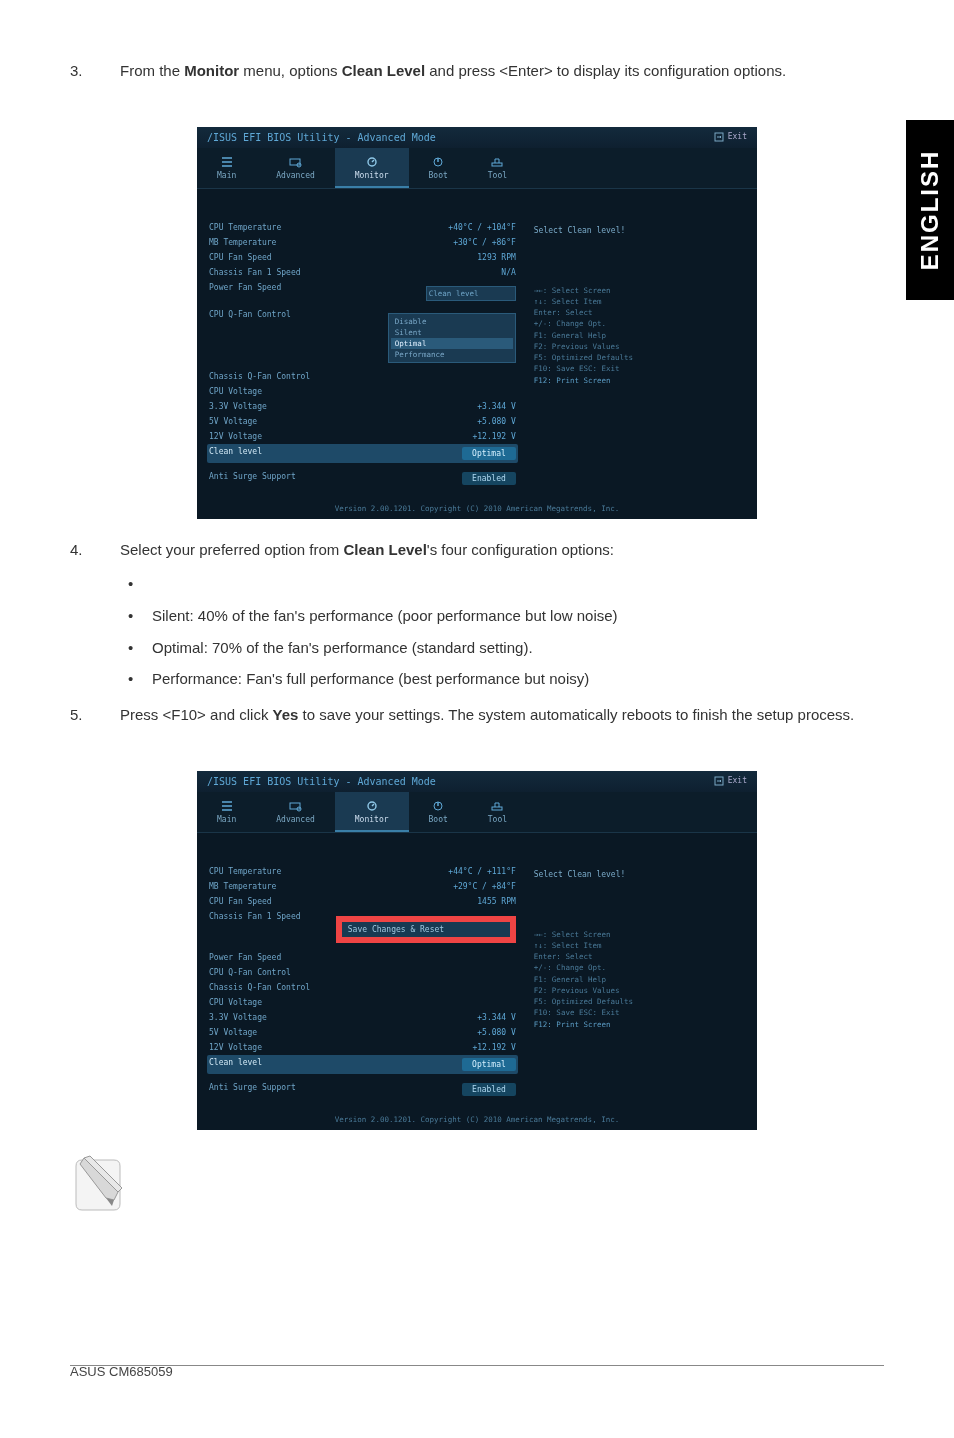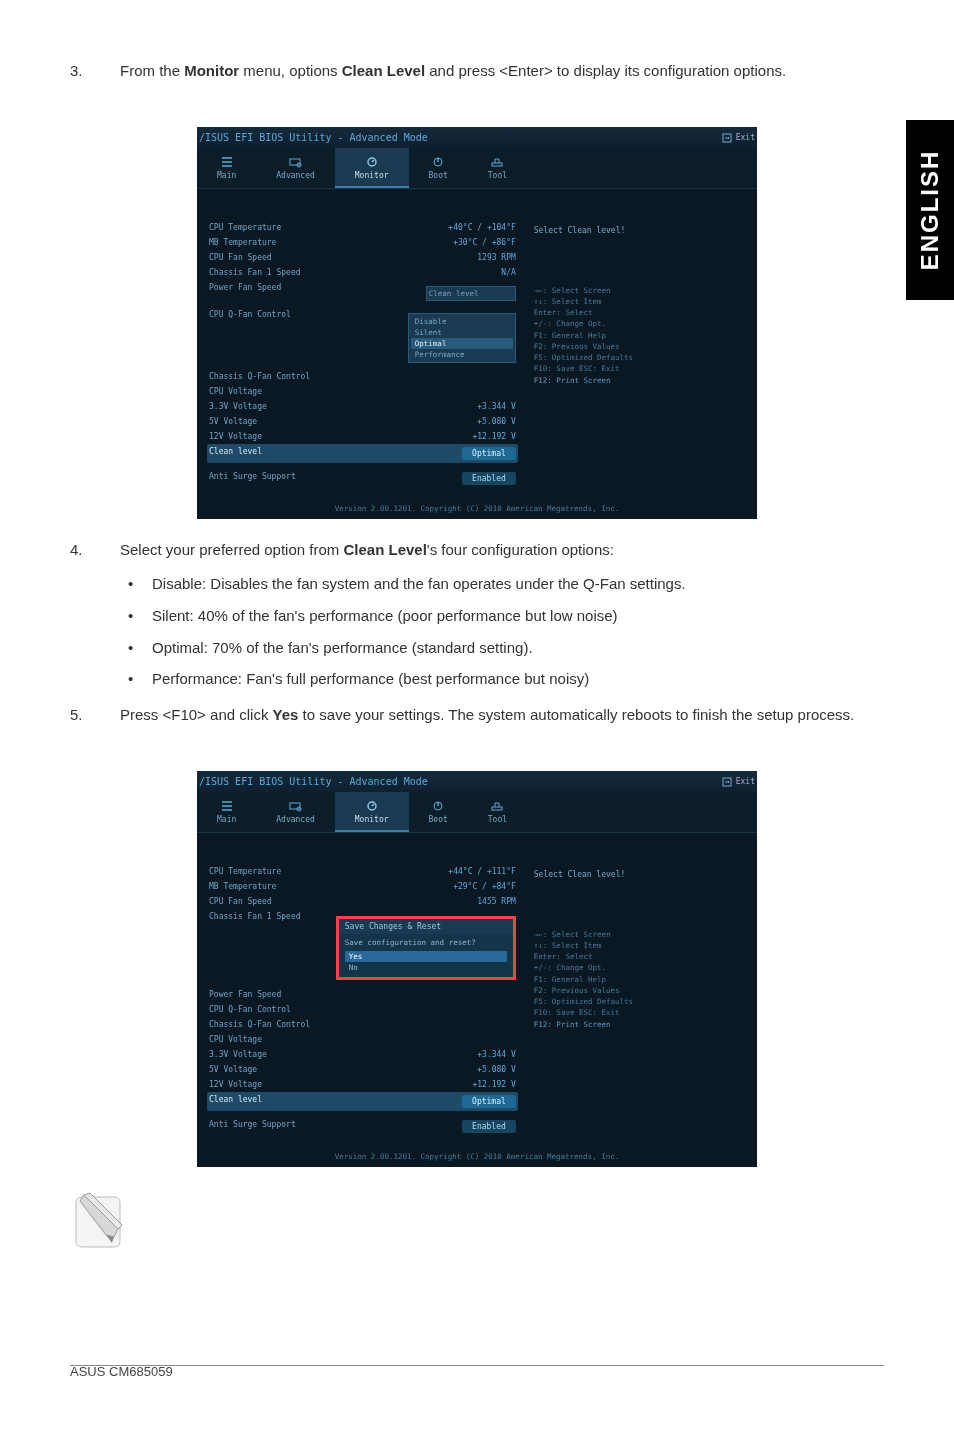--- a/index.html
+++ b/index.html
@@ -7,41 +7,41 @@
     .page { padding: 60px 70px 40px 70px; height: 100%; position: relative; }
     .side-tab { position: absolute; right: 0; top: 120px; width: 48px; height: 180px; background: #000; color: #fff; display: flex; align-items: center; justify-content: center; }
     .side-tab span { transform: rotate(-90deg); font-weight: bold; font-size: 24px; letter-spacing: 2px; white-space: nowrap; }
     .step { display: flex; margin-bottom: 12px; font-size: 15px; line-height: 1.5; }
     .step-num { width: 50px; flex-shrink: 0; }
     .step-text { flex: 1; }
     .bullet-list { margin-left: 50px; margin-top: 10px; margin-bottom: 14px; }
     .bullet-item { display: flex; margin-bottom: 10px; font-size: 15px; line-height: 1.45; }
     .bullet-dot { width: 32px; flex-shrink: 0; text-align: left; padding-left: 8px; }
     .bios-shot { width: 560px; margin: 14px auto 20px auto; background: #0a1824; border-radius: 4px; font-family: 'Lucida Console', monospace; font-size: 8px; }
-    .bios-header { display: flex; align-items: flex-end; justify-content: space-between; padding: 5px 2px; background: linear-gradient(#132a3c,#0e2030); margin-top: 44px; }
+    .bios-header { display: flex; align-items: flex-start; justify-content: space-between; padding: 5px 10px; background: linear-gradient(#132a3c,#0e2030); margin-top: 44px; }
     .bios-title { color: #5fa8d6; font-size: 10px; }
     .bios-exit { color: #aac; font-size: 8px; display: flex; align-items: center; gap: 4px; }
     .bios-tabs { display: flex; gap: 0; background: #0c1d2a; border-bottom: 1px solid #1a3548; }
     .bios-tab { flex: 0 0 auto; padding: 8px 20px 6px; text-align: left; color: #7ba8c4; font-size: 8px; }
     .bios-tab.active { background: #1a3a52; color: #cde; border-bottom: 2px solid #3a7fa8; }
     .bios-tab .icon { display: block; margin: 0 auto 3px; width: 14px; height: 12px; color: #5fa8d6; }
     .bios-tab.active .icon { color: #8fc8e8; }
     .bios-body { display: flex; padding: 10px; gap: 10px; min-height: 240px; margin-top: 21px; }
     .bios-left { flex: 1.5; }
     .bios-right { flex: 1; color: #5a8aa8; padding: 6px; }
     .bios-row { display: flex; justify-content: space-between; padding: 3px 2px; color: #6fa5c8; }
     .bios-row.sel { background: #1e4a68; color: #d0e8f5; border-radius: 2px; }
     .bios-row .val { color: #5fa8d6; }
     .bios-btn { display: inline-block; padding: 2px 10px; border-radius: 2px; font-size: 8px; }
     .bios-btn.opt { background: #1e6a94; color: #d5f0ff; }
     .bios-btn.en  { background: #154560; color: #afd8f0; }
-    .bios-dropdown { margin: 3px 0 3px 0; background: #1a3a52; border: 1px solid #2a5a7a; padding: 2px; width: 108px; font-size: 7.5px; }
+    .bios-dropdown { margin: 3px 0 3px 0; background: #1a3a52; border: 1px solid #2a5a7a; padding: 2px; width: 128px; font-size: 7.5px; }
     .bios-dropdown .dd-item { padding: 1px 4px; color: #7aa8c8; }
     .bios-dropdown .dd-item.hi { background: #2a5a7a; color: #e0f0ff; }
-    .bios-dialog { margin: 4px 0; background: #14344a; border: 3px solid #ef4444; width: 180px; }
+    .bios-dialog { margin: 4px 0; background: #14344a; border: 6px solid #ef4444; width: 180px; }
     .bios-dialog-title { padding: 3px 6px; color: #a0c8e0; font-size: 8px; background:#183a52;}
     .bios-dialog-body { padding: 4px 6px; font-size: 7.5px; color: #8ab8d4; }
     .bios-dialog-body .dd-item { padding: 1px 4px; }
     .bios-dialog-body .dd-item.hi { background: #2a6a9a; color: #fff; border-radius:1px; }
     .bios-help { font-size: 7.5px; line-height: 1.5; color: #4a7a98; }
     .bios-help .hl { color: #5a9ac2; }
     .bios-footer { text-align: center; padding: 6px; color: #4a7a98; font-size: 7.5px; background: #0a1824; }
     .note-box { display: flex; align-items: flex-start; gap: 16px; margin: 20px 0 0 0; }
     .note-icon { width: 56px; height: 66px; flex-shrink: 0; }
     .note-text { font-size: 14.5px; line-height: 1.45; padding-top: 6px; }
@@ -175,21 +175,20 @@
 
   <div class="step">
     <div class="step-num">4.</div>
     <div class="step-text">
       <span>Select your preferred option from </span><b>Clean Level</b><span>'s four configuration options:</span>
     </div>
   </div>
   <div class="bullet-list">
     <div class="bullet-item">
         <div class="bullet-dot">•</div>
-        <div>Disable: Disables the fan system and the fan operates under the Q-Fan settings.</div>
       </div>
     <div class="bullet-item">
         <div class="bullet-dot">•</div>
         <div>Silent: 40% of the fan's performance (poor performance but low noise)</div>
       </div>
     <div class="bullet-item">
         <div class="bullet-dot">•</div>
         <div>Optimal: 70% of the fan's performance (standard setting).</div>
       </div>
     <div class="bullet-item">
@@ -248,26 +247,20 @@
             <span class="val">+29°C / +84°F</span>
           </div>
         <div class="bios-row">
             <span>CPU Fan Speed</span>
             <span class="val">1455 RPM</span>
           </div>
         <div class="bios-row">
             <span>Chassis Fan 1 Speed</span>
           <div class="bios-dialog">
             <div class="bios-dialog-title">Save Changes &amp; Reset</div>
-            <div class="bios-dialog-body">
-              <div>Save configuration and reset?</div>
-              <div style="height:4px"></div>
-              <div class="dd-item hi">Yes</div>
-              <div class="dd-item">No</div>
-            </div>
           </div>
         </div>
         <div class="bios-row">
             <span>Power Fan Speed</span>
           </div>
         <div class="bios-row">
             <span>CPU Q-Fan Control</span>
           </div>
         <div class="bios-row">
             <span>Chassis Q-Fan Control</span>

